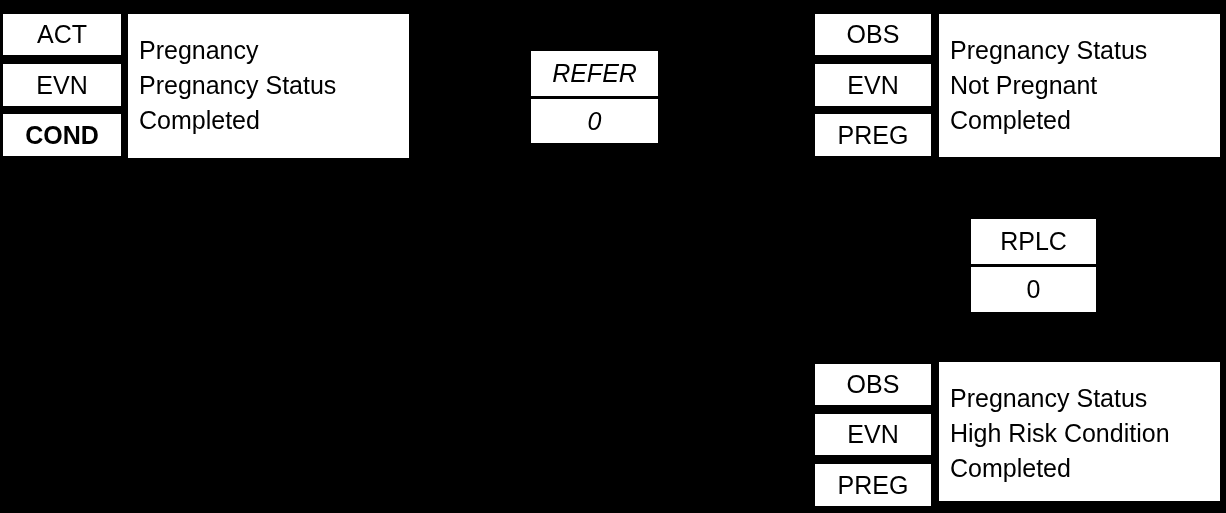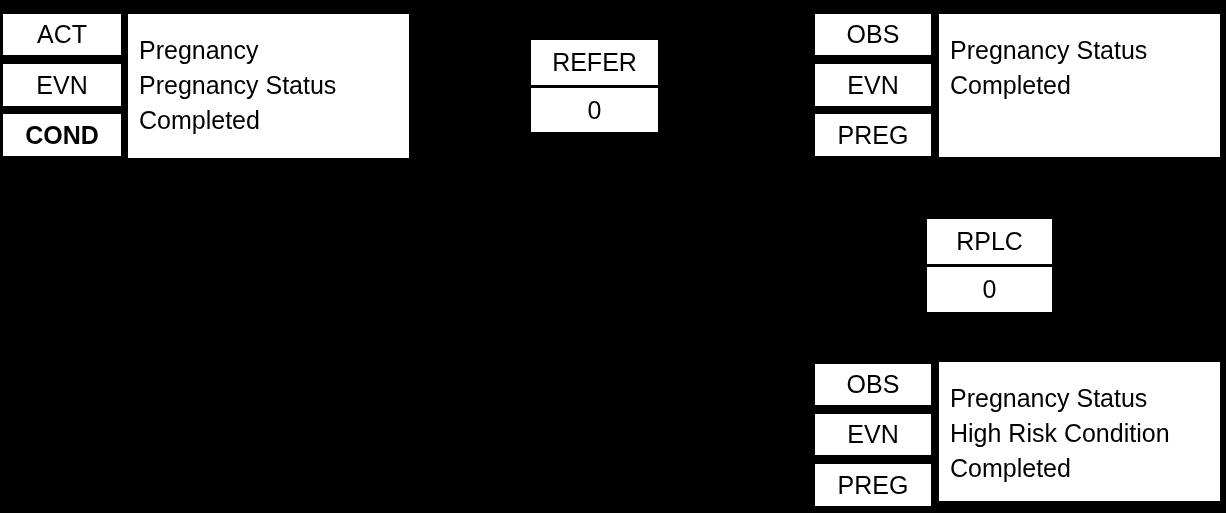--- a/index.html
+++ b/index.html
@@ -67,44 +67,45 @@
   </div>
   <div class="codebox" style="left:0px; top:103px; width:124px; height:48px;font-weight:bold;">
     <span>COND</span>
   </div>
   <div class="textbox" style="left:125px; top:3px; width:287px; height:150px;">
     <span class="line">Pregnancy</span>
     <span class="line">Pregnancy Status</span>
     <span class="line">Completed</span>
   </div>
 
-  <div class="relbox" style="left:528px; top:29px; width:133px;">
+  <div class="relbox" style="left:528px; top:40px; width:133px;font-style:italic;">
     <div class="relcell" style="height:51px;">
       <span>REFER</span>
     </div>
     <div class="relcell value" style="height:50px;">
       <span>0</span>
     </div>
   </div>
 
   <div class="codebox" style="left:812px; top:3px; width:122px; height:47px;">
     <span>OBS</span>
   </div>
   <div class="codebox" style="left:812px; top:53px; width:122px; height:48px;">
     <span>EVN</span>
   </div>
   <div class="codebox" style="left:812px; top:103px; width:122px; height:48px;">
     <span>PREG</span>
   </div>
   <div class="textbox" style="left:936px; top:3px; width:287px; height:149px;">
     <span class="line">Pregnancy Status</span>
+    <span class="line">Not Pregnant</span>
     <span class="line">Completed</span>
   </div>
 
-  <div class="relbox" style="left:924px; top:208px; width:131px;">
+  <div class="relbox" style="left:968px; top:208px; width:131px;">
     <div class="relcell" style="height:51px;">
       <span>RPLC</span>
     </div>
     <div class="relcell value" style="height:51px;">
       <span>0</span>
     </div>
   </div>
 
   <div class="codebox" style="left:812px; top:353px; width:122px; height:47px;">
     <span>OBS</span>

